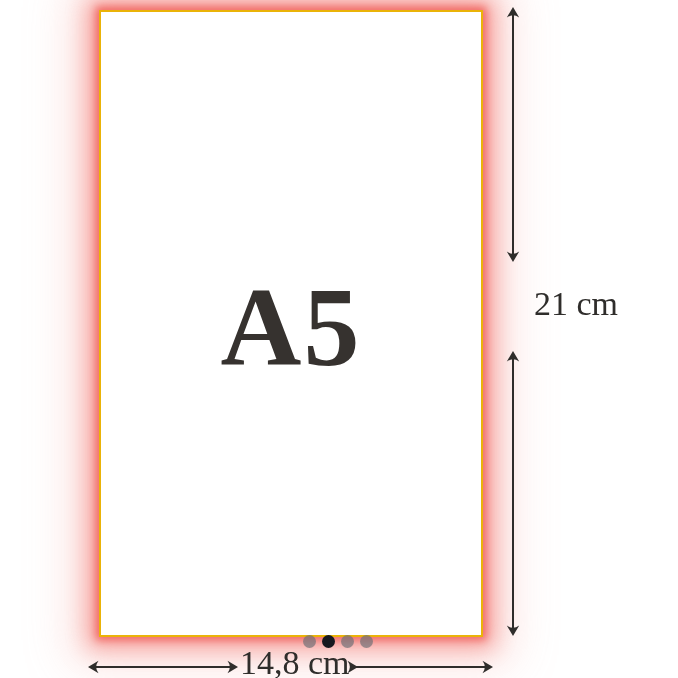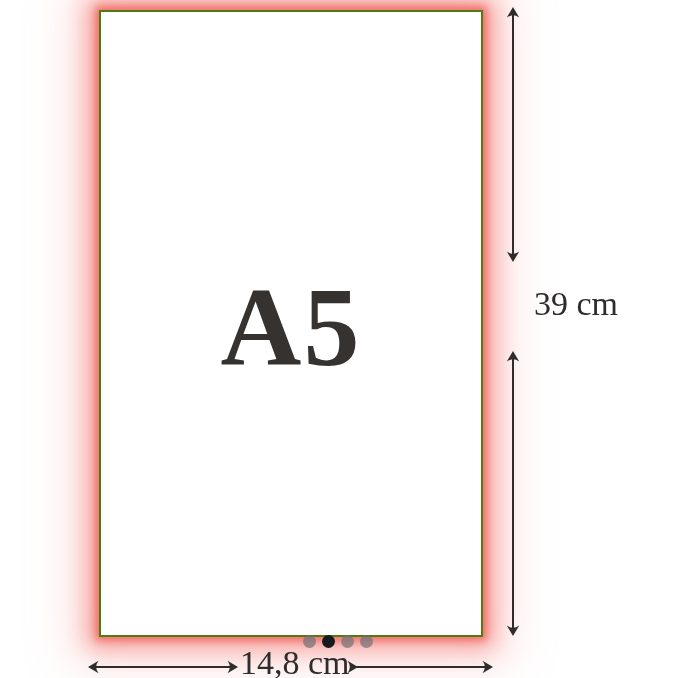--- a/index.html
+++ b/index.html
@@ -17,21 +17,21 @@
   }
   
   .paper {
     position: absolute;
     left: 99px;
     top: 10px;
     width: 384px;
     height: 627px;
     box-sizing: border-box;
     background: #ffffff;
-    border: 2px solid #4d7c0f;
+    border: 2px solid #eab308;
     box-shadow:
       0 0 8px 3px rgba(240, 100, 95, 0.95),
       0 0 22px 12px rgba(243, 120, 114, 0.60),
       0 0 46px 26px rgba(246, 150, 145, 0.28);
     display: flex;
     align-items: center;
     justify-content: center;
   }
   .paper-label {
     font-size: 112px;
@@ -126,21 +126,21 @@
       <g>
         <path d="M358,667 L347.5,660.8 Q352.2,667 347.5,673.2 Z"></path>
       </g>
       <line x1="356" y1="667" x2="486" y2="667"></line>
       <g>
         <path d="M493,667 L482.5,660.8 Q487.2,667 482.5,673.2 Z"></path>
       </g>
     </g>
   </svg>
 
-  <div class="dim-label height">39 cm</div>
+  <div class="dim-label height">21 cm</div>
   <div class="dim-label width">14,8 cm</div>
 
   <div class="dots">
       <div class="dot"></div>
       <div class="dot active"></div>
       <div class="dot"></div>
       <div class="dot"></div>
     </div>
 
 </div>

